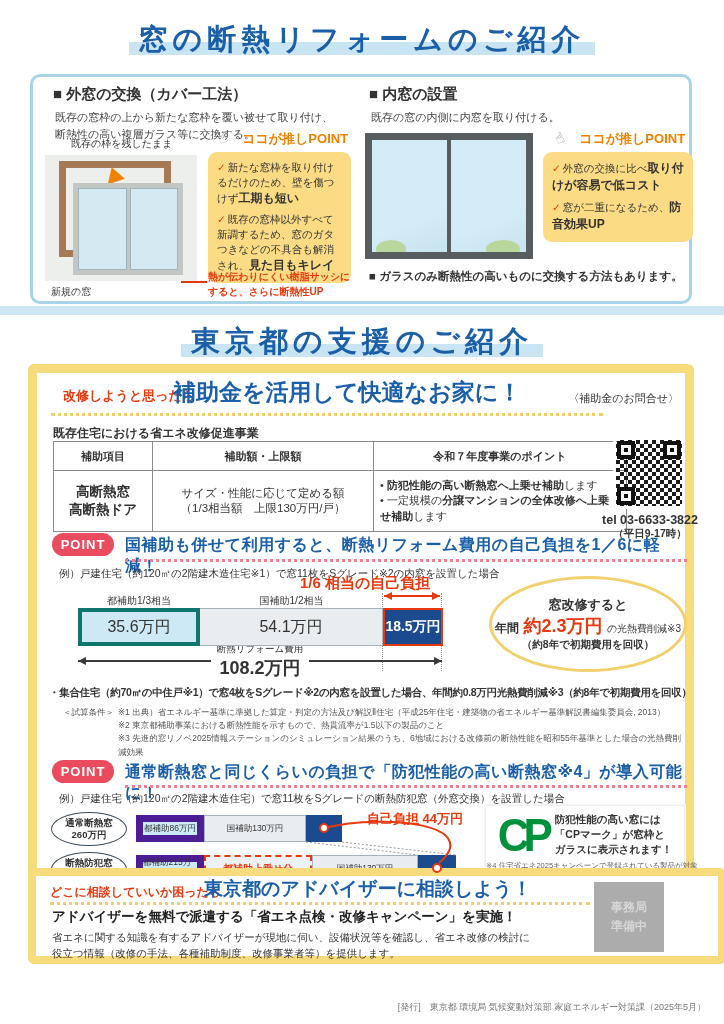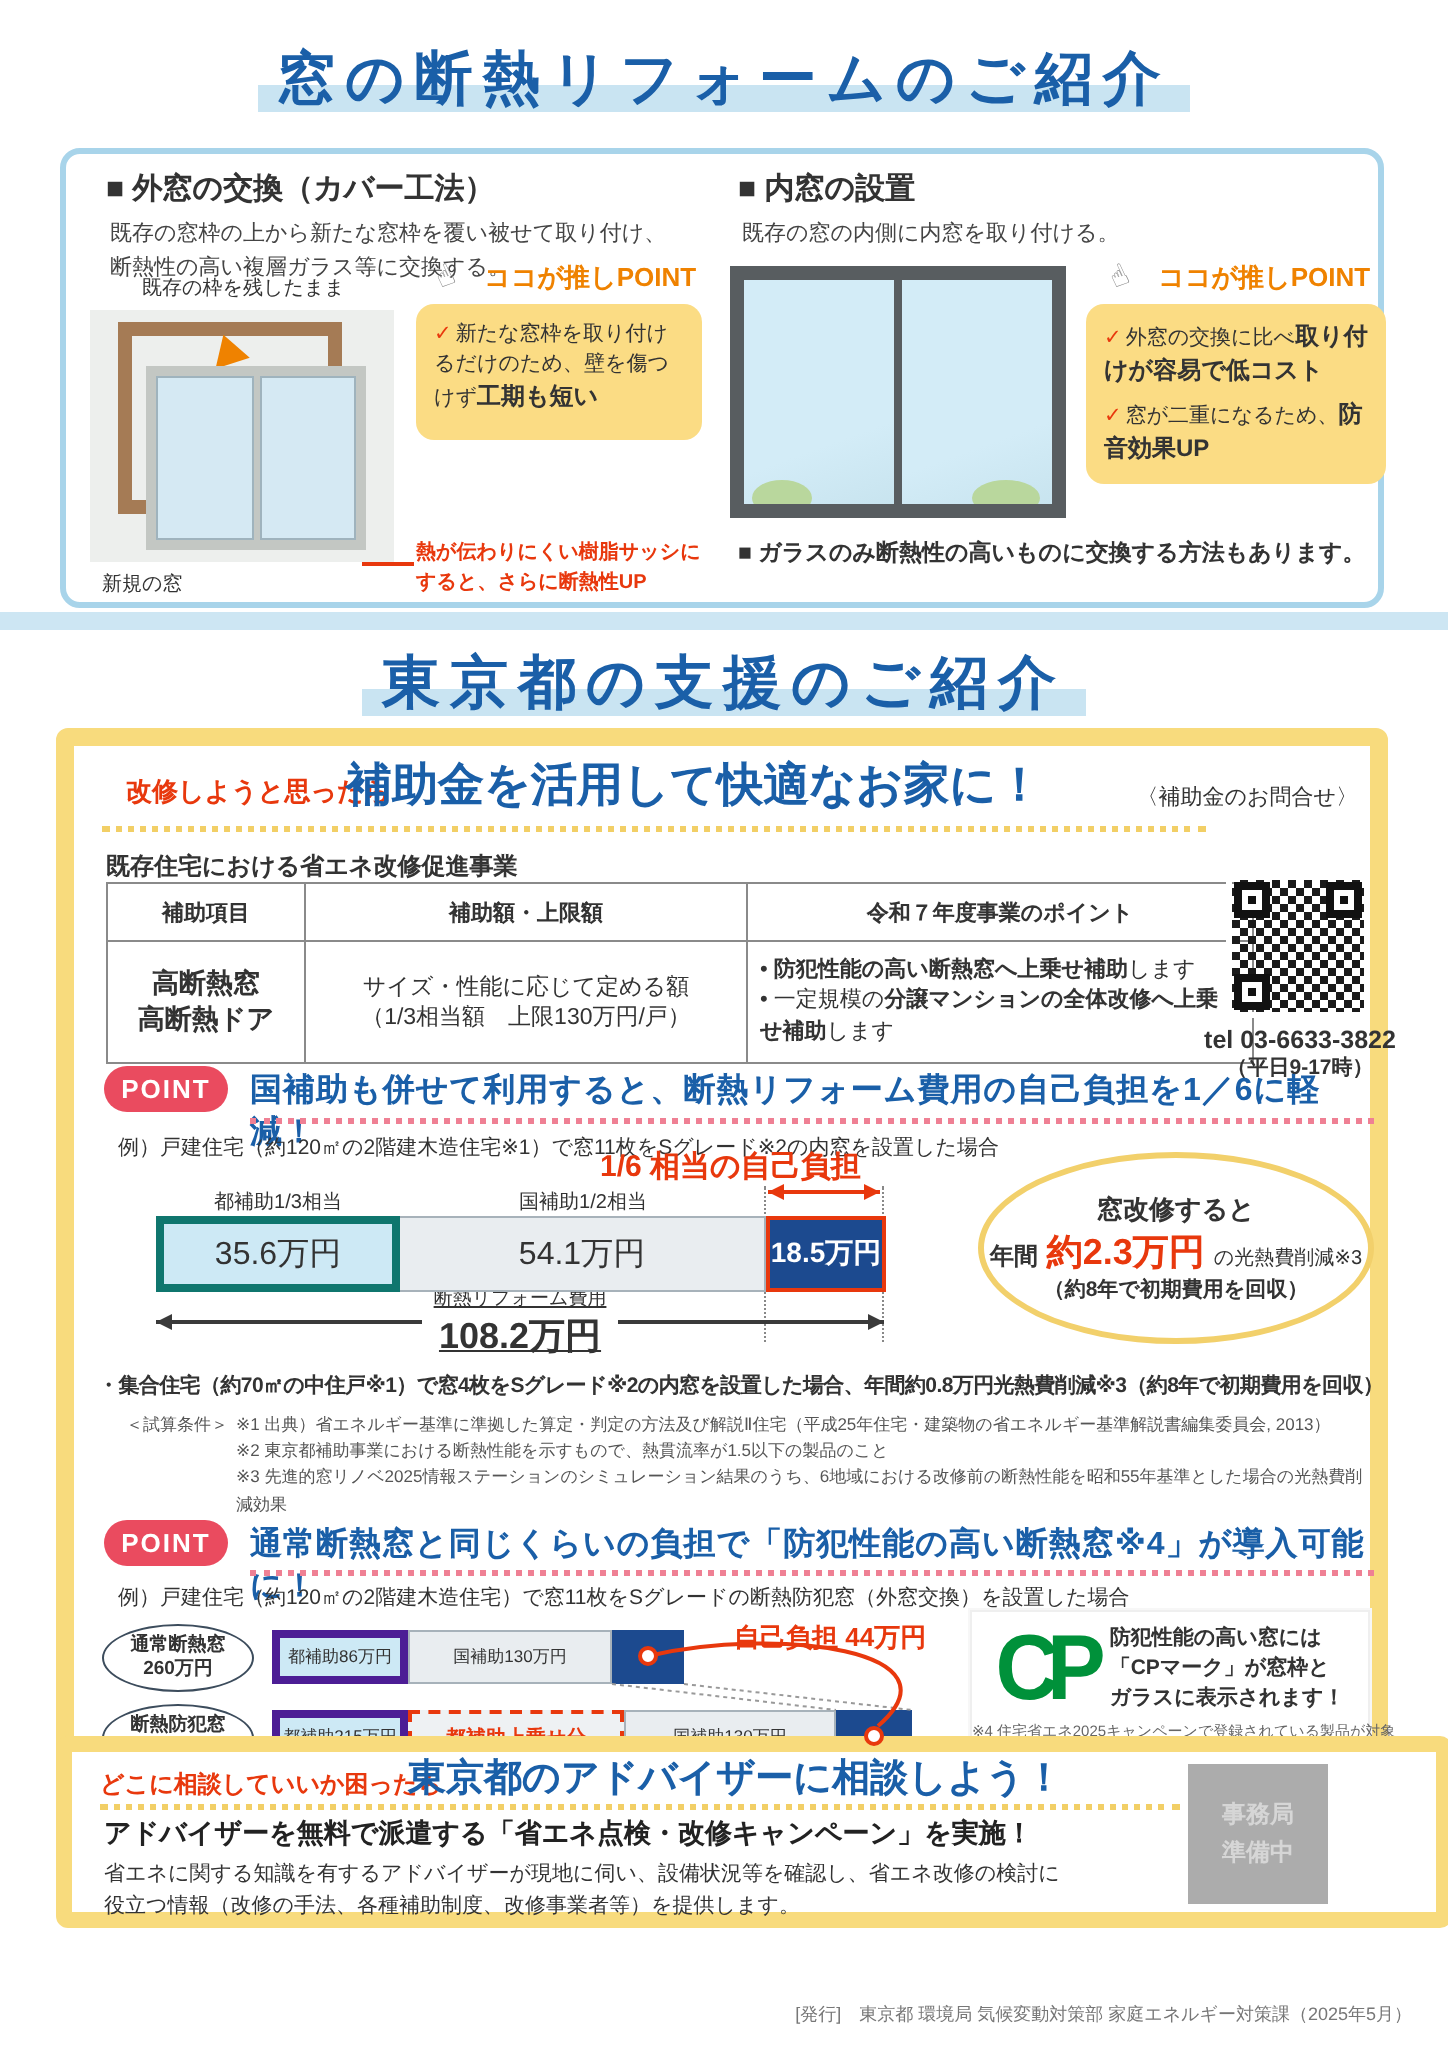--- a/index.html
+++ b/index.html
@@ -38,21 +38,21 @@
   .tline.r::after{content:'';position:absolute;right:0;top:-5px;border:4px solid transparent;border-left:8px solid #3a3a3a;border-right:none;}
   .rarrow .tline{border-top:2px solid #e8380d;}
   .rarrow .tline.l::before{border-right-color:#e8380d;}
   .rarrow .tline.r::after{border-left-color:#e8380d;}
   .bubble{border:3px solid #f2d06b;border-radius:50%;display:flex;flex-direction:column;
           align-items:center;justify-content:center;text-align:center;box-sizing:border-box;background:#fff;}
   .oval{border:1.5px solid #3c4c5c;border-radius:50%;display:flex;flex-direction:column;align-items:center;
         justify-content:center;font-size:9.5px;font-weight:bold;box-sizing:border-box;background:#fff;line-height:1.25;}
   .bar2{display:flex;height:27px;}
   .s2{display:flex;align-items:center;justify-content:center;font-size:8.5px;box-sizing:border-box;}
-  .s2.lb{background:#cde9f5;border:4px solid #4c1d95;}
+  .s2.lb{background:#cde9f5;border:7px solid #4c1d95;}
   .s2.gr{background:#e9edf0;border:1px solid #a7b2ba;}
   .s2.nv{background:#1c4a8f;}
   .s2.dash{background:#eef1f3;border:2px dashed #e8380d;color:#e8380d;font-weight:800;font-size:10px;}
   .cond{font-size:8.5px;color:#555;line-height:1.55;}
   .qr{background:
       conic-gradient(#1a1a1a 25%,transparent 0 50%,#1a1a1a 0 75%,transparent 0);
       background-size:8px 8px;border:3px solid #fff;box-sizing:border-box;position:relative;}
   .fp{position:absolute;width:18px;height:18px;border:4px solid #111;background:#fff;box-sizing:border-box;}
   .fp::after{content:'';position:absolute;left:3px;top:3px;width:4px;height:4px;background:#111;}
   .graybox{background:#acacac;color:#d6d6d6;font-size:12px;font-weight:bold;display:flex;flex-direction:column;
@@ -87,20 +87,21 @@
       </div>
     </div>
     <div class="abs" style="left:18px;top:208px;font-size:10px;">新規の窓</div>
     <div class="abs" style="left:148px;top:204px;width:26px;border-top:2px solid #e8380d;"></div>
 
     <div class="abs" style="left:185px;top:52px;">
       <span class="hand">☝</span><span class="pointlbl">ココが推しPOINT</span>
     </div>
     <div class="abs ybox" style="left:175px;top:75px;width:143px;">
       <div style="margin-bottom:4px;"><span class="chk">✓</span><span>新たな窓枠を取り付けるだけのため、壁を傷つけず</span><span class="bld">工期も短い</span></div>
+      <div><span class="chk">✓</span><span>既存の窓枠以外すべて新調するため、窓のガタつきなどの不具合も解消され、</span><span class="bld">見た目もキレイ</span></div>
     </div>
     <div class="abs rednote" style="left:175px;top:193px;">
       <span>熱が伝わりにくい樹脂サッシに</span><br>
       <span>すると、さらに断熱性UP</span>
     </div>
 
     <div class="abs h15" style="left:336px;top:8px;">■ 内窓の設置</div>
     <div class="abs desc" style="left:338px;top:32px;">既存の窓の内側に内窓を取り付ける。</div>
 
     <div class="abs" style="left:332px;top:56px;width:168px;height:126px;border:7px solid #585d60;background:#585d60;box-sizing:border-box;display:flex;gap:4px;">
@@ -184,21 +185,21 @@
 
     <div class="abs" style="left:41px;top:221px;width:122px;text-align:center;font-size:10px;">都補助1/3相当</div>
     <div class="abs" style="left:163px;top:221px;width:183px;text-align:center;font-size:10px;">国補助1/2相当</div>
 
     <div class="abs bar" style="left:41px;top:235px;z-index:2;">
       <div class="seg lb" style="width:122px;font-size:16px;">35.6万円</div>
       <div class="seg gr" style="width:183px;font-size:16px;">54.1万円</div>
       <div class="seg nv" style="width:60px;font-size:14px;">18.5万円</div>
     </div>
 
-    <div class="abs tarrow" style="left:41px;top:268px;width:364px;height:40px;text-decoration:underline;">
+    <div class="abs tarrow" style="left:41px;top:268px;width:364px;height:40px;">
       <div class="tline l"></div>
       <div style="text-align:center;margin:0 6px;">
         <div style="font-size:9.5px;">断熱リフォーム費用</div>
         <div style="font-size:18px;font-weight:800;">108.2万円</div>
       </div>
       <div class="tline r"></div>
     </div>
 
     <div class="abs bubble" style="left:452px;top:203px;width:198px;height:96px;">
       <div style="font-size:13px;font-weight:800;">窓改修すると</div>

